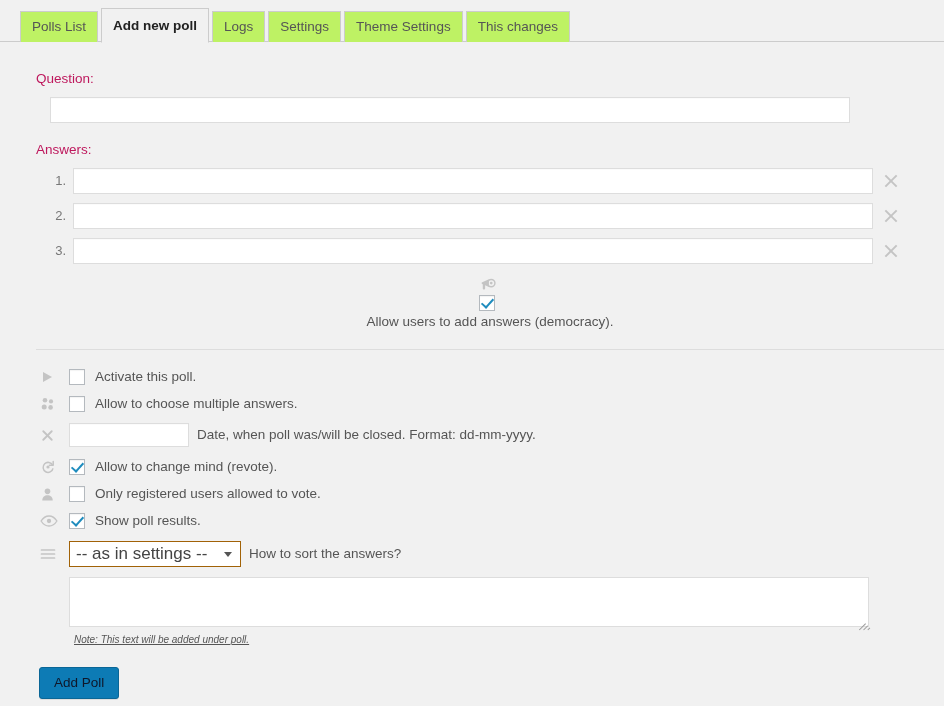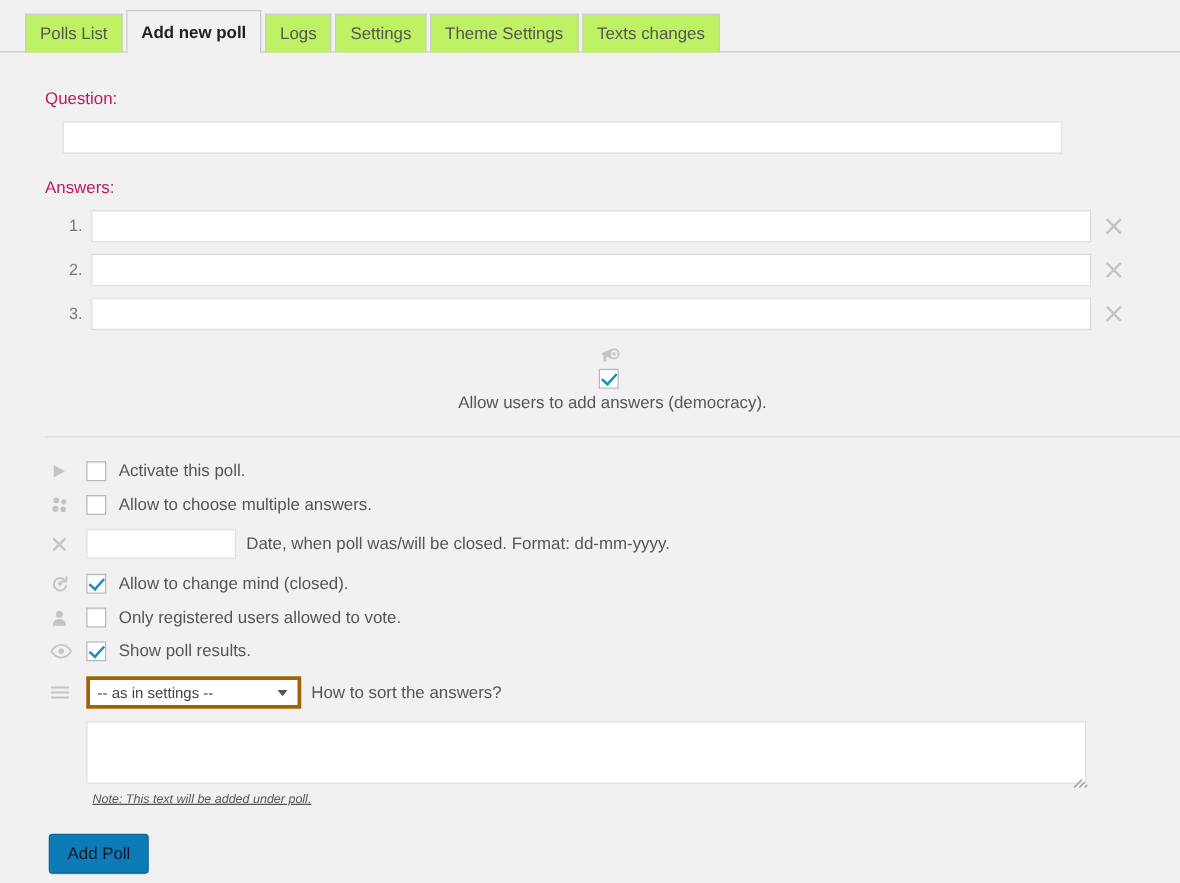--- a/index.html
+++ b/index.html
@@ -195,24 +195,24 @@
     font-size: 13.5px;
     line-height: 22px;
   }
 
   .sort-select {
     width: 172px;
     height: 26px;
     box-sizing: border-box;
     margin: 0 8px 0 3px;
     padding: 2px 20px 2px 6px;
-    border: 3px solid #a16207;
+    border: 1px solid #a16207;
     background: #fff;
     font-family: "Liberation Sans", sans-serif;
-    font-size: 12px;
+    font-size: 17px;
     color: #444;
     position: relative;
     display: flex;
     align-items: center;
     cursor: pointer;
   }
   .sort-select .caret {
     position: absolute;
     right: 8px;
     top: 50%;
@@ -278,21 +278,21 @@
 </style>
 </head>
 <body>
 
 <div class="tab-bar">
   <div class="tab">Polls List</div>
   <div class="tab active">Add new poll</div>
   <div class="tab">Logs</div>
   <div class="tab">Settings</div>
   <div class="tab">Theme Settings</div>
-  <div class="tab">Texts changes</div>
+  <div class="tab">This changes</div>
 </div>
 
 <div class="form-wrap">
 
   <div class="field-label">Question:</div>
   <input class="text-input question-input" type="text" value="" style="">
 
   <div class="field-label">Answers:</div>
 
   <div class="answers-list">
@@ -369,21 +369,21 @@
   
   <div class="opt-row">
     <div class="opt-icon">
       <svg width="16" height="16" viewBox="0 0 16 16" fill="none" stroke="#c4c4c4" stroke-width="1.5">
         <path d="M12.6 6.2 A5 5 0 1 0 13 9.4"></path>
         <path d="M9.4 6.2 L13.2 6.2 L13.2 2.6" stroke-linecap="round" stroke-linejoin="round"></path>
         <circle cx="8" cy="8" r="1.6" fill="#c4c4c4" stroke="none"></circle>
       </svg>
     </div>
     <div class="cb checked"></div>
-    <div class="opt-text">Allow to change mind (closed).</div>
+    <div class="opt-text">Allow to change mind (revote).</div>
   </div>
 
   
   <div class="opt-row">
     <div class="opt-icon">
       <svg width="15" height="15" viewBox="0 0 16 16" fill="#c4c4c4">
         <circle cx="8" cy="4.6" r="3"></circle>
         <path d="M2.4 14.5 C2.4 10.6 5 8.8 8 8.8 C11 8.8 13.6 10.6 13.6 14.5 Z"></path>
       </svg>
     </div>

